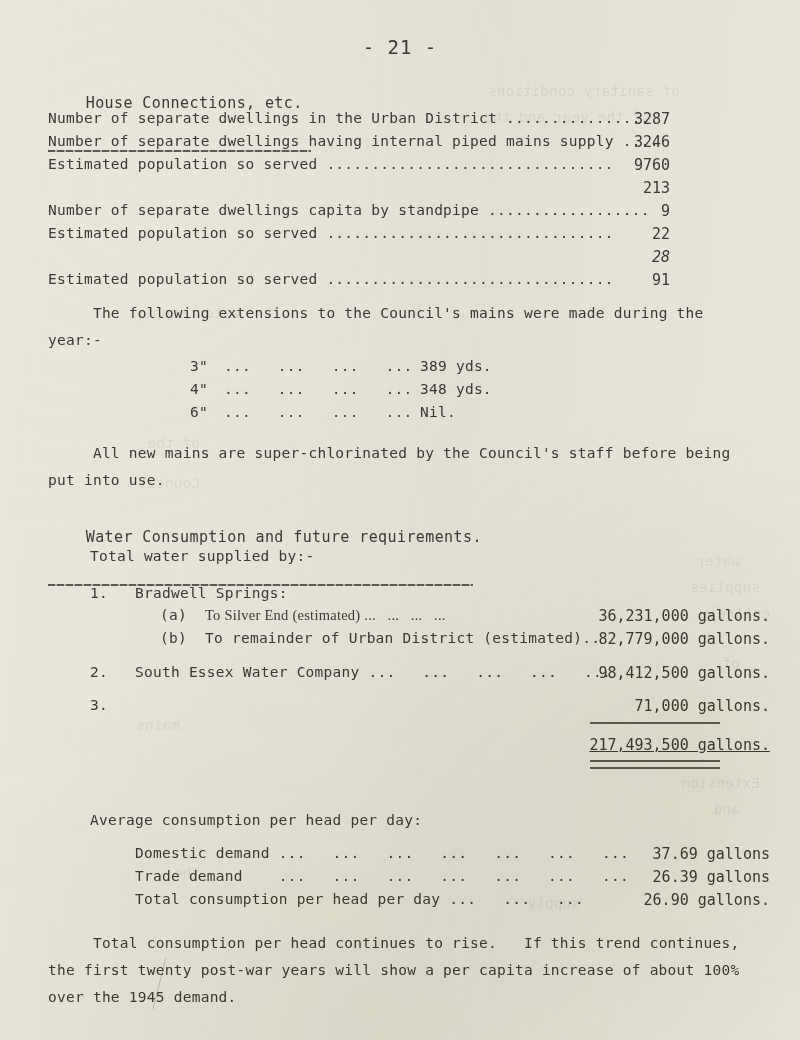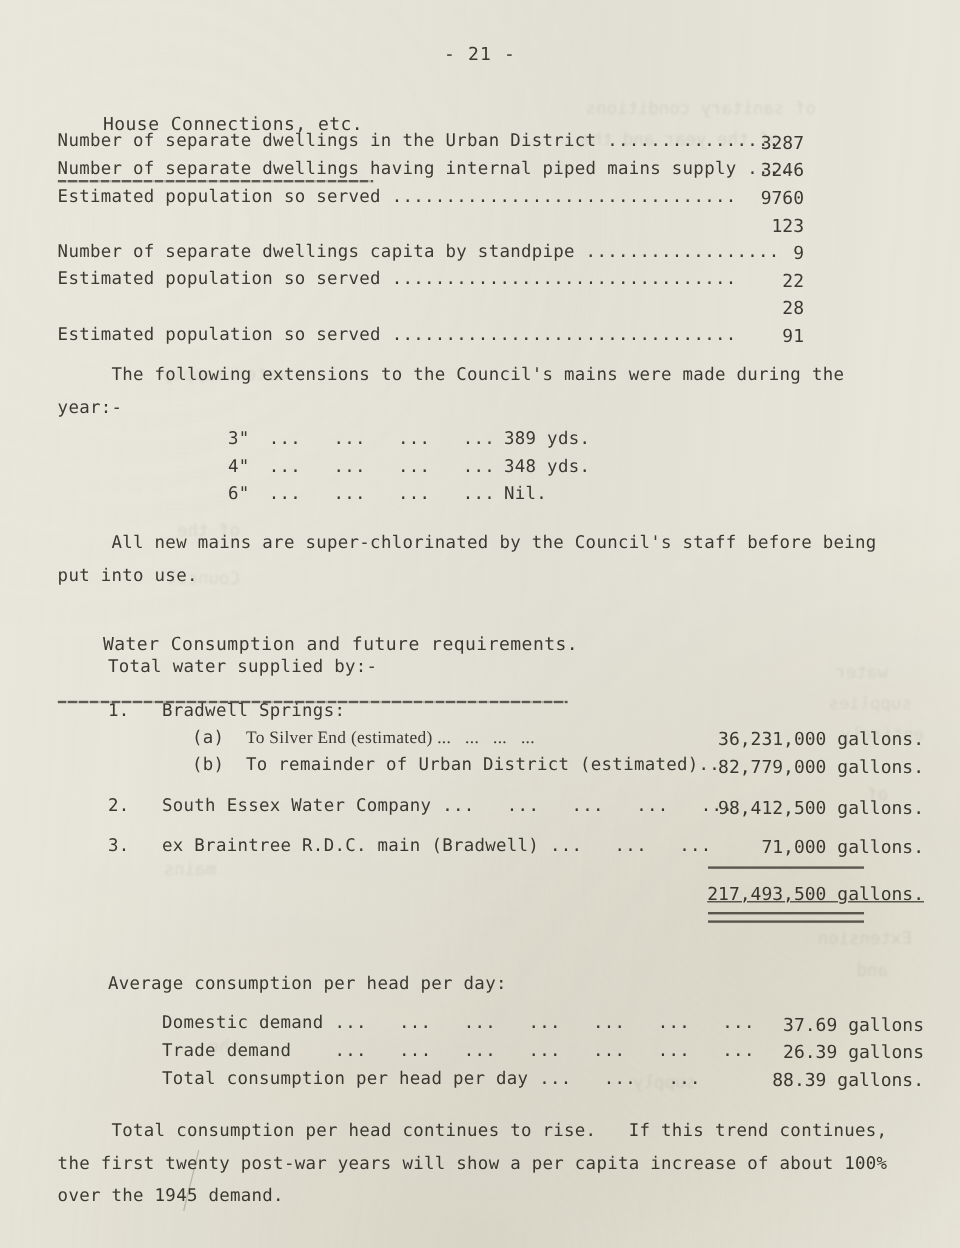--- a/index.html
+++ b/index.html
@@ -46,21 +46,21 @@
     color: #4a4838;
   }
   .bleed-through div { white-space: pre; }
 
   .pagenum {
     position: absolute;
     top: 36px;
     left: 0;
     width: 800px;
     text-align: center;
-    font-size: 15px;
+    font-size: 19px;
     letter-spacing: 1px;
   }
 
   .section-head {
     position: absolute;
     font-size: 15px;
     white-space: pre;
     letter-spacing: 0.4px;
   }
   .section-head .rule {
@@ -152,29 +152,29 @@
 
   <div class="ln" style="left:48px; top:110px;"><span>Number of separate dwellings in the Urban District</span><span> ................</span></div>
   <div class="num" style="left:575px; top:110px; width:95px;">3287</div>
 
   <div class="ln" style="left:48px; top:133px;"><span>Number of separate dwellings having internal piped mains supply</span><span> ....</span></div>
   <div class="num" style="left:575px; top:133px; width:95px;">3246</div>
 
   <div class="ln" style="left:48px; top:156px;"><span>Estimated population so served</span><span> ................................</span></div>
   <div class="num" style="left:575px; top:156px; width:95px;">9760</div>
 
-  <div class="num" style="left:575px; top:179px; width:95px;">123</div>
+  <div class="num" style="left:575px; top:179px; width:95px;">213</div>
 
   <div class="ln" style="left:48px; top:202px;"><span>Number of separate dwellings capita by standpipe</span><span> ..................</span></div>
   <div class="num" style="left:575px; top:202px; width:95px;">9</div>
 
   <div class="ln" style="left:48px; top:225px;"><span>Estimated population so served</span><span> ................................</span></div>
   <div class="num" style="left:575px; top:225px; width:95px;">22</div>
 
-  <div class="num" style="left:575px; top:248px; width:95px;">28</div>
+  <div class="num" style="left:575px; top:248px; width:95px;font-style:italic;">28</div>
 
   <div class="ln" style="left:48px; top:271px;"><span>Estimated population so served</span><span> ................................</span></div>
   <div class="num" style="left:575px; top:271px; width:95px;">91</div>
 
   <div class="para" style="left:48px; top:300px; width:700px;">     The following extensions to the Council's mains were made during the
 year:-</div>
 
   <div class="ln" style="left:190px; top:358px;"><span>3"</span><span style="display:inline-block;width:16px;"></span><span>...   ...   ...   ...</span></div>
   <div class="ln" style="left:420px; top:358px;">389 yds.</div>
 
@@ -203,38 +203,37 @@
 
   <div class="ln" style="left:160px; top:630px;">(b)</div>
   <div class="ln" style="left:205px; top:630px;"><span>To remainder of Urban District (estimated)..</span><span></span></div>
   <div class="num" style="left:520px; top:630px; width:250px;">82,779,000 gallons.</div>
 
   <div class="ln" style="left:90px; top:664px;">2.</div>
   <div class="ln" style="left:135px; top:664px;"><span>South Essex Water Company</span><span> ...   ...   ...   ...   ...</span></div>
   <div class="num" style="left:520px; top:664px; width:250px;">98,412,500 gallons.</div>
 
   <div class="ln" style="left:90px; top:697px;">3.</div>
-  <div class="ln" style="left:135px; top:697px;"><span>ex Braintree R.D.C. main (Bradwell)</span><span> ...   ...   ...</span></div>
   <div class="num" style="left:520px; top:697px; width:250px;">71,000 gallons.</div>
 
   <div class="total-rule" style="left:590px; top:722px; width:130px;"></div>
 
   <div class="num" style="left:520px; top:736px; width:250px;text-decoration:underline;">217,493,500 gallons.</div>
   <div class="double-rule" style="left:590px; top:760px; width:130px;"></div>
 
   <div class="ln" style="left:135px; top:845px;"><span>Domestic demand</span><span> ...   ...   ...   ...   ...   ...   ...</span></div>
 
   <div class="ln" style="left:90px; top:812px;">Average consumption per head per day:</div>
   <div class="num" style="left:545px; top:845px; width:225px;text-align:right;">37.69 gallons</div>
 
   <div class="ln" style="left:135px; top:868px;"><span>Trade demand</span><span>    ...   ...   ...   ...   ...   ...   ...</span></div>
   <div class="num" style="left:545px; top:868px; width:225px;">26.39 gallons</div>
 
   <div class="ln" style="left:135px; top:891px;"><span>Total consumption per head per day</span><span> ...   ...   ...</span></div>
-  <div class="num" style="left:545px; top:891px; width:225px;">88.39 gallons.</div>
+  <div class="num" style="left:545px; top:891px; width:225px;">26.90 gallons.</div>
 
   <div class="para" style="left:48px; top:930px; width:740px;">     Total consumption per head continues to rise.   If this trend continues,
 the first twenty post-war years will show a per capita increase of about 100%
 over the 1945 demand.</div>
 
   <div class="scan-mark"></div>
 </div>
 
 <div class="paper-texture"></div>
 

